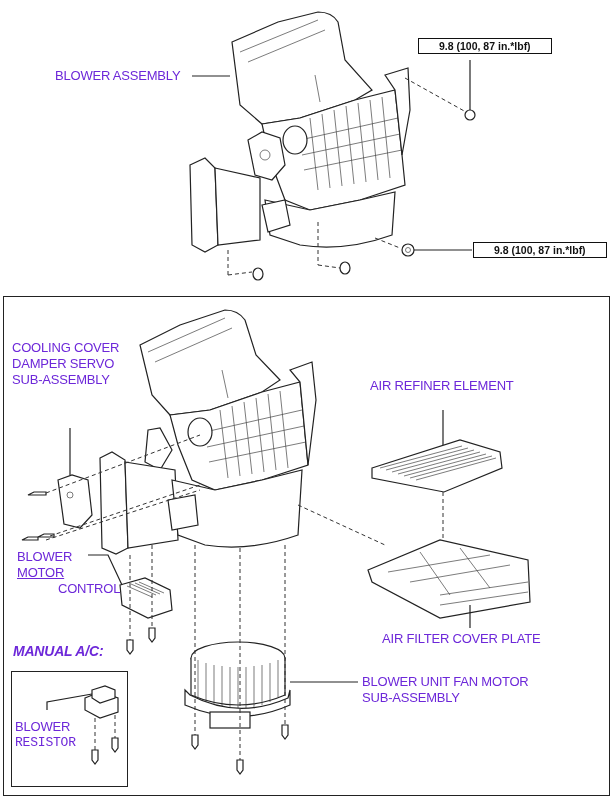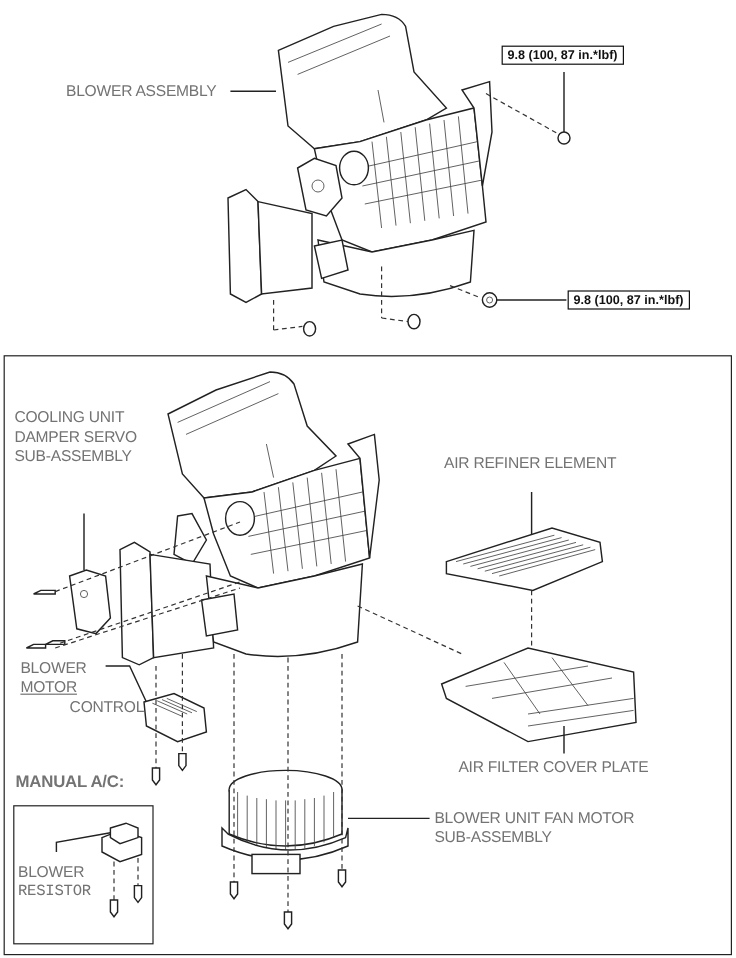--- a/index.html
+++ b/index.html
@@ -1,21 +1,21 @@
 <!DOCTYPE html>
 <html><head>
 <meta charset="utf-8">
 <style>
   html, body { margin:0; padding:0; background:#ffffff; }
   body { width:613px; height:798px; position:relative; overflow:hidden;
          font-family:"Liberation Sans", sans-serif; color:#111; }
-  .lbl { position:absolute; font-size:13px; line-height:16px; letter-spacing:-0.2px; white-space:nowrap; color:#737373; }
-  .lbl.bold { font-weight:bold; font-size:14px; }
+  .lbl { position:absolute; font-size:13px; line-height:16px; letter-spacing:-0.2px; white-space:nowrap; color:#6d28d9; }
+  .lbl.bold { font-weight:bold; font-size:14px;font-style:italic; }
   .torque { position:absolute; border:1.5px solid #111; font-weight:bold; font-size:10.5px;
-            padding:1px 4px; background:#fff; white-space:nowrap; }
+            padding:1px 20px; background:#fff; white-space:nowrap; }
   .frame { position:absolute; border:1.5px solid #222; }
   svg { position:absolute; left:0; top:0; }
   .ln { stroke:#222; stroke-width:1.2; fill:none; }
   .dash { stroke:#333; stroke-width:1; stroke-dasharray:4 3; fill:none; }
   .part { stroke:#222; stroke-width:1.2; fill:#fff; }
   .thin { stroke:#444; stroke-width:0.7; fill:none; }
 </style>
 </head>
 <body>
 
@@ -185,21 +185,21 @@
   </g>
 </svg>
 
 <div class="frame" style="left:3px; top:296px; width:605px; height:498px;"></div>
 <div class="frame" style="left:11px; top:671px; width:115px; height:114px;"></div>
 
 <div class="lbl" style="left:55px; top:68px;">BLOWER ASSEMBLY</div>
 <div class="torque" style="left:418px; top:38px;">9.8 (100, 87 in.*lbf)</div>
 <div class="torque" style="left:473px; top:242px;">9.8 (100, 87 in.*lbf)</div>
 
-<div class="lbl" style="left:12px; top:340px;">COOLING UNIT</div>
+<div class="lbl" style="left:12px; top:340px;">COOLING COVER</div>
 <div class="lbl" style="left:12px; top:356px;">DAMPER SERVO</div>
 <div class="lbl" style="left:12px; top:372px;">SUB-ASSEMBLY</div>
 
 <div class="lbl" style="left:370px; top:378px;">AIR REFINER ELEMENT</div>
 
 <div class="lbl" style="left:17px; top:549px;">BLOWER</div>
 <div class="lbl" style="left:17px; top:565px;text-decoration:underline;">MOTOR</div>
 <div class="lbl" style="left:17px; top:581px;margin-left:41px;">CONTROL</div>
 
 <div class="lbl" style="left:382px; top:631px;">AIR FILTER COVER PLATE</div>

